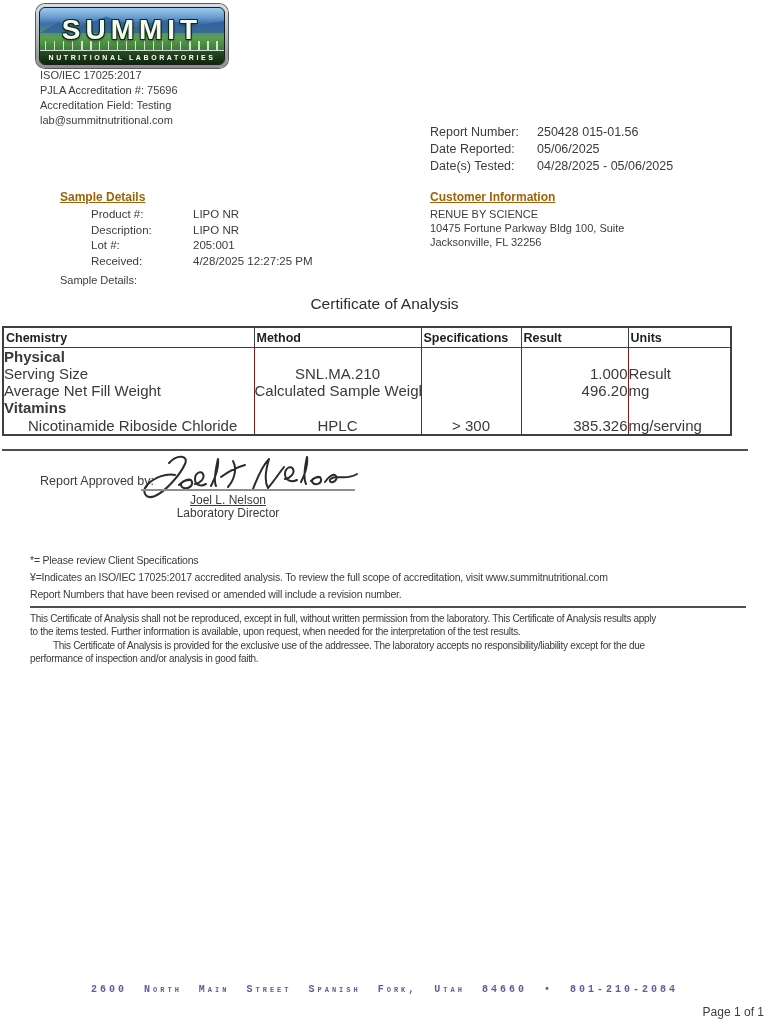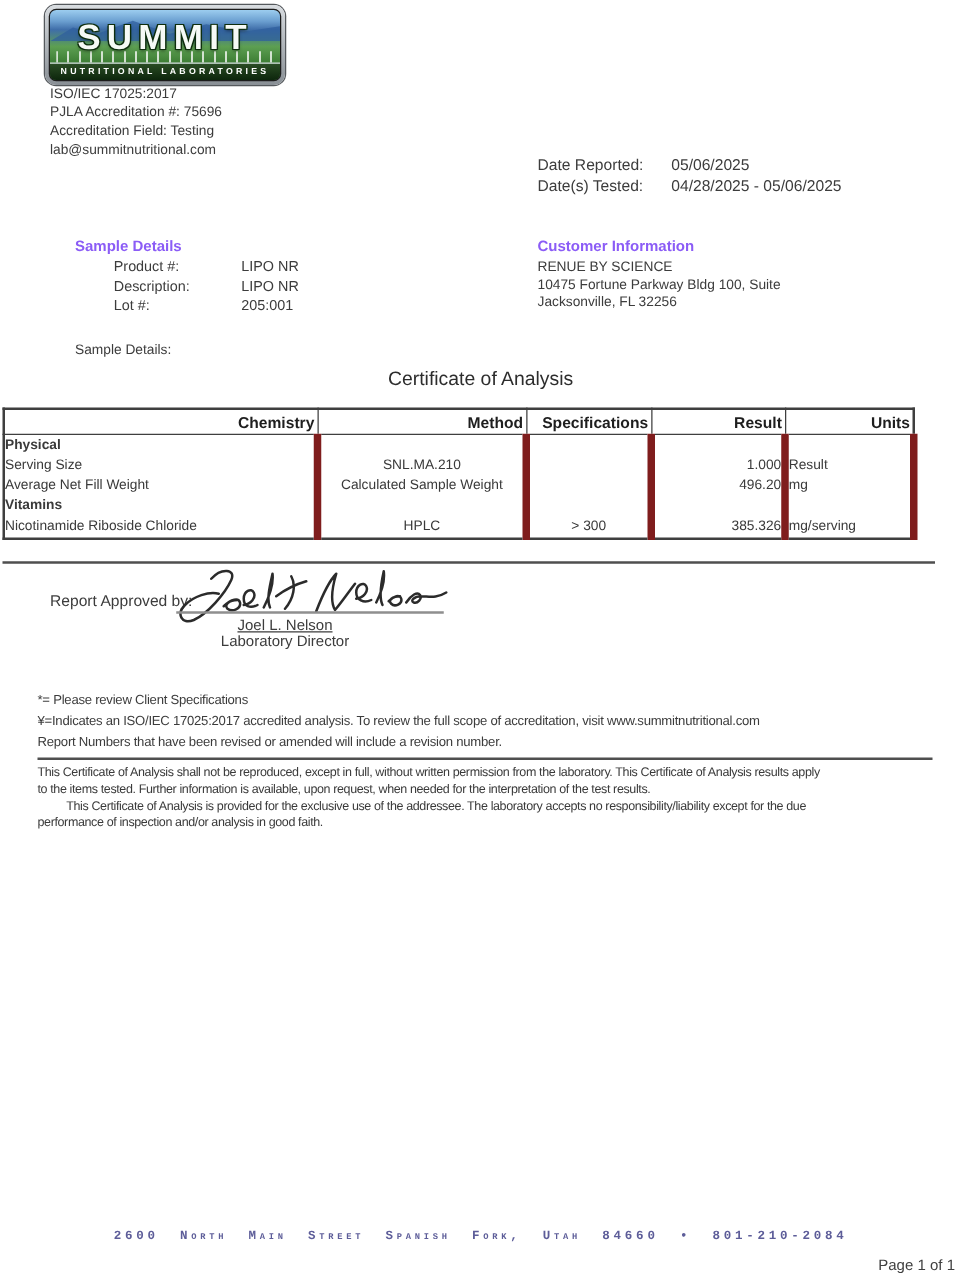--- a/index.html
+++ b/index.html
@@ -23,34 +23,34 @@
   .logo-ticks{position:absolute;left:5px;right:5px;bottom:14px;height:9px;opacity:.8;z-index:1;
     background:repeating-linear-gradient(90deg,rgba(255,255,255,.95) 0 1.5px,transparent 1.5px 9px);}
   .logo-band{position:absolute;left:0;right:0;bottom:0;height:13px;z-index:3;
     background:linear-gradient(180deg,#2a4c24,#0d260c);border-top:1px solid #d5dbe0;
     color:#fff;font-size:7px;font-weight:bold;letter-spacing:2.6px;text-align:center;line-height:13px;}
   
   .abs{position:absolute;}
   .small{font-size:11px;line-height:15px;}
   .kv{display:flex;font-size:11.5px;line-height:15.5px;margin-left:31px;}
   .kv .lbl{flex:0 0 102px;}
-  .heading{font-size:12px;font-weight:bold;color:#8b5cf6;}
+  .heading{font-size:12px;font-weight:bold;text-decoration:underline;color:#a16207;}
   
   .rinfo{left:430px;top:124px;font-size:12.5px;line-height:17px;}
   .rinfo .row{display:flex;}
   .rinfo .lbl{flex:0 0 107px;}
   
   .coa-title{left:0;right:0;top:295px;text-align:center;font-size:15.5px;color:#2d2d2d;}
   
   table.results{position:absolute;left:2px;top:326px;width:728px;border-collapse:collapse;
     table-layout:fixed;border:2px solid #3f3f3f;}
   table.results th{border:1.5px solid #3f3f3f;font-size:12.5px;font-weight:bold;color:#1e1e1e;
-    height:19px;padding:0 2px;text-align:right;}
-  table.results td{border-left:1px solid #3f3f3f;border-right:6px solid #7f1d1d;
-    border-top:none;border-bottom:none;height:16px;padding:0;font-size:11px;color:#3a3a3a;
+    height:19px;padding:0 2px;text-align:left;}
+  table.results td{border-left:1px solid #3f3f3f;border-right:1px solid #7f1d1d;
+    border-top:none;border-bottom:none;height:16px;padding:0;font-size:15px;color:#3a3a3a;
     overflow:hidden;white-space:nowrap;}
   td.c-name{padding-left:5px;}
   td.c-section{padding-left:3px;font-weight:bold;color:#1e1e1e;}
   td.c-method,td.c-spec{text-align:center;font-size:11px;}
   td.c-result{text-align:right;padding-right:4px;font-size:8px;color:#444;margin-top:37px;}
   td.c-units{padding-left:6px;}
   
   .divider{height:2px;background:#4f4f4f;}
   
   .approve-label{left:40px;top:474px;font-size:12.5px;}
@@ -81,20 +81,24 @@
 
   <div class="abs small" style="left:40px;top:68px;">
     <div>ISO/IEC 17025:2017</div>
     <div>PJLA Accreditation #: 75696</div>
     <div>Accreditation Field: Testing</div>
     <div>lab@summitnutritional.com</div>
   </div>
 
   <div class="abs rinfo">
     <div class="row">
+      <span class="lbl">Report Number:</span>
+      <span>250428 015-01.56</span>
+    </div>
+    <div class="row">
       <span class="lbl">Date Reported:</span>
       <span>05/06/2025</span>
     </div>
     <div class="row">
       <span class="lbl">Date(s) Tested:</span>
       <span>04/28/2025 - 05/06/2025</span>
     </div>
   </div>
 
   <div class="abs" style="left:60px;top:190px;">
@@ -103,20 +107,24 @@
       <span class="lbl">Product #:</span>
       <span>LIPO NR</span>
     </div>
     <div class="kv">
       <span class="lbl">Description:</span>
       <span>LIPO NR</span>
     </div>
     <div class="kv">
       <span class="lbl">Lot #:</span>
       <span>205:001</span>
+    </div>
+    <div class="kv">
+      <span class="lbl">Received:</span>
+      <span>4/28/2025 12:27:25 PM</span>
     </div>
   </div>
   <div class="abs small" style="left:60px;top:273px;">Sample Details:</div>
 
   <div class="abs" style="left:430px;top:190px;">
     <div class="heading" style="margin-bottom:3px;">Customer Information</div>
     <div class="small" style="line-height:14px;">RENUE BY SCIENCE</div>
     <div class="small" style="line-height:14px;">10475 Fortune Parkway Bldg 100, Suite</div>
     <div class="small" style="line-height:14px;">Jacksonville, FL 32256</div>
   </div>
@@ -163,21 +171,21 @@
         <td class="c-units">mg</td>
       </tr>
       <tr>
         <td class="c-section">Vitamins</td>
         <td></td>
         <td></td>
         <td></td>
         <td></td>
       </tr>
       <tr>
-        <td class="c-name" style="height:18px;">Nicotinamide Riboside Chloride</td>
+        <td class="c-name" style="height:18px;padding-left:24px;">Nicotinamide Riboside Chloride</td>
         <td class="c-method">HPLC</td>
         <td class="c-spec">&gt; 300</td>
         <td class="c-result">385.326</td>
         <td class="c-units">mg/serving</td>
       </tr>
     </tbody>
   </table>
 
   <div class="abs divider" style="left:2px;top:449px;width:746px;"></div>
 

